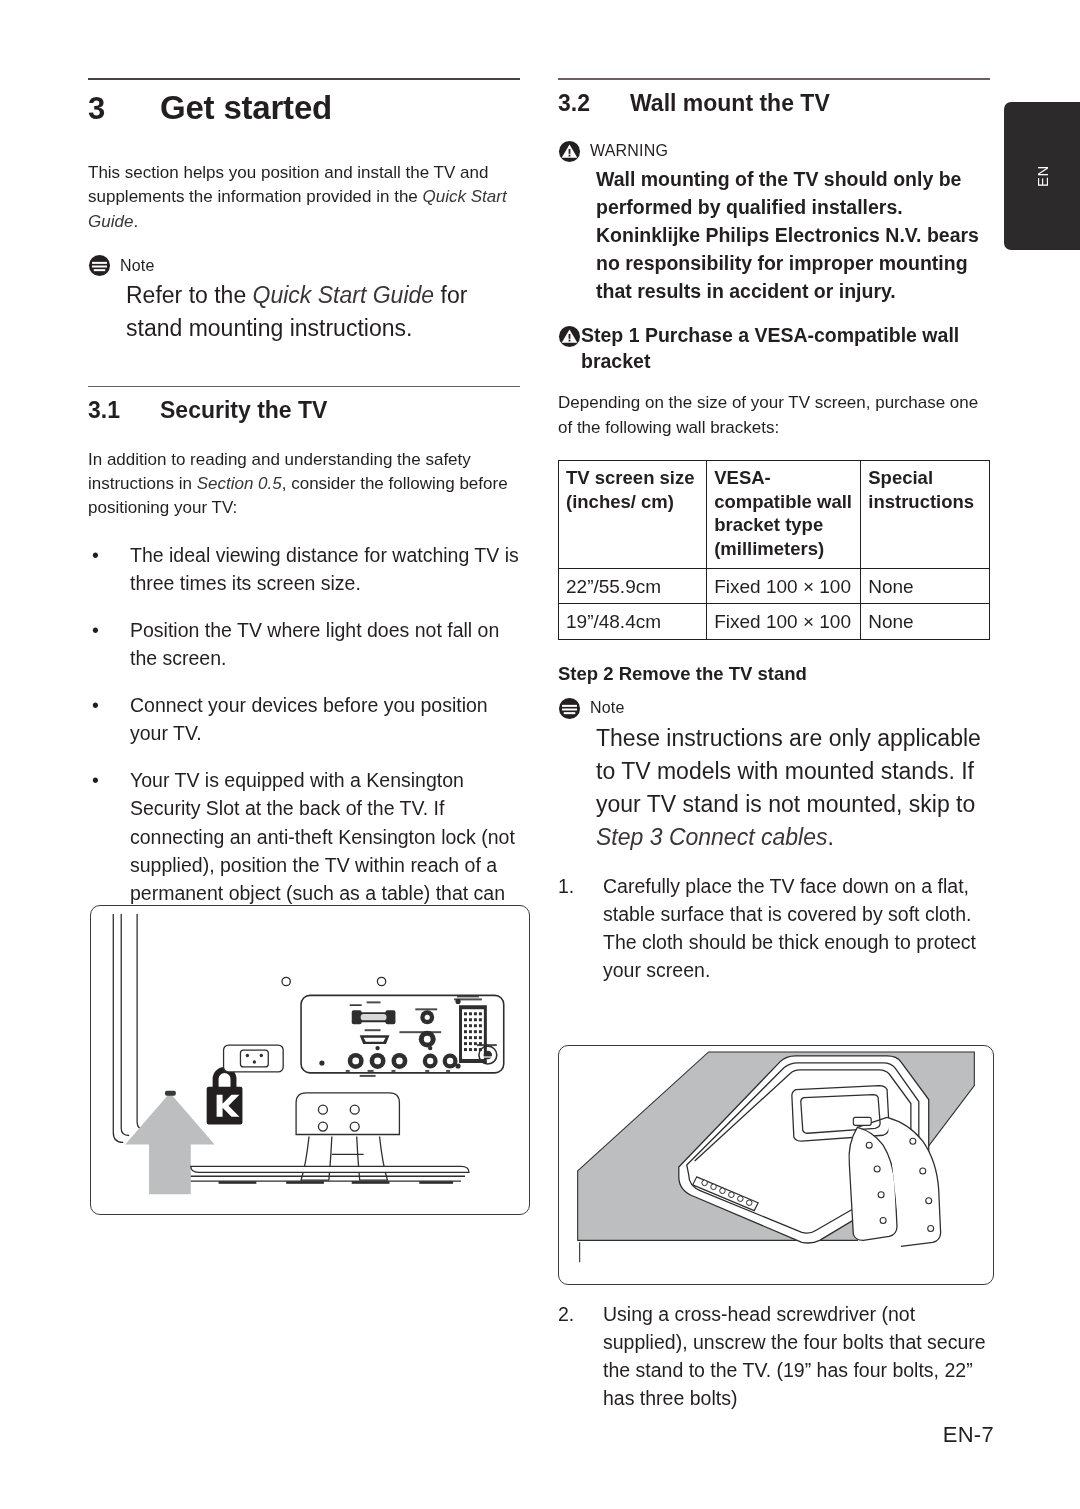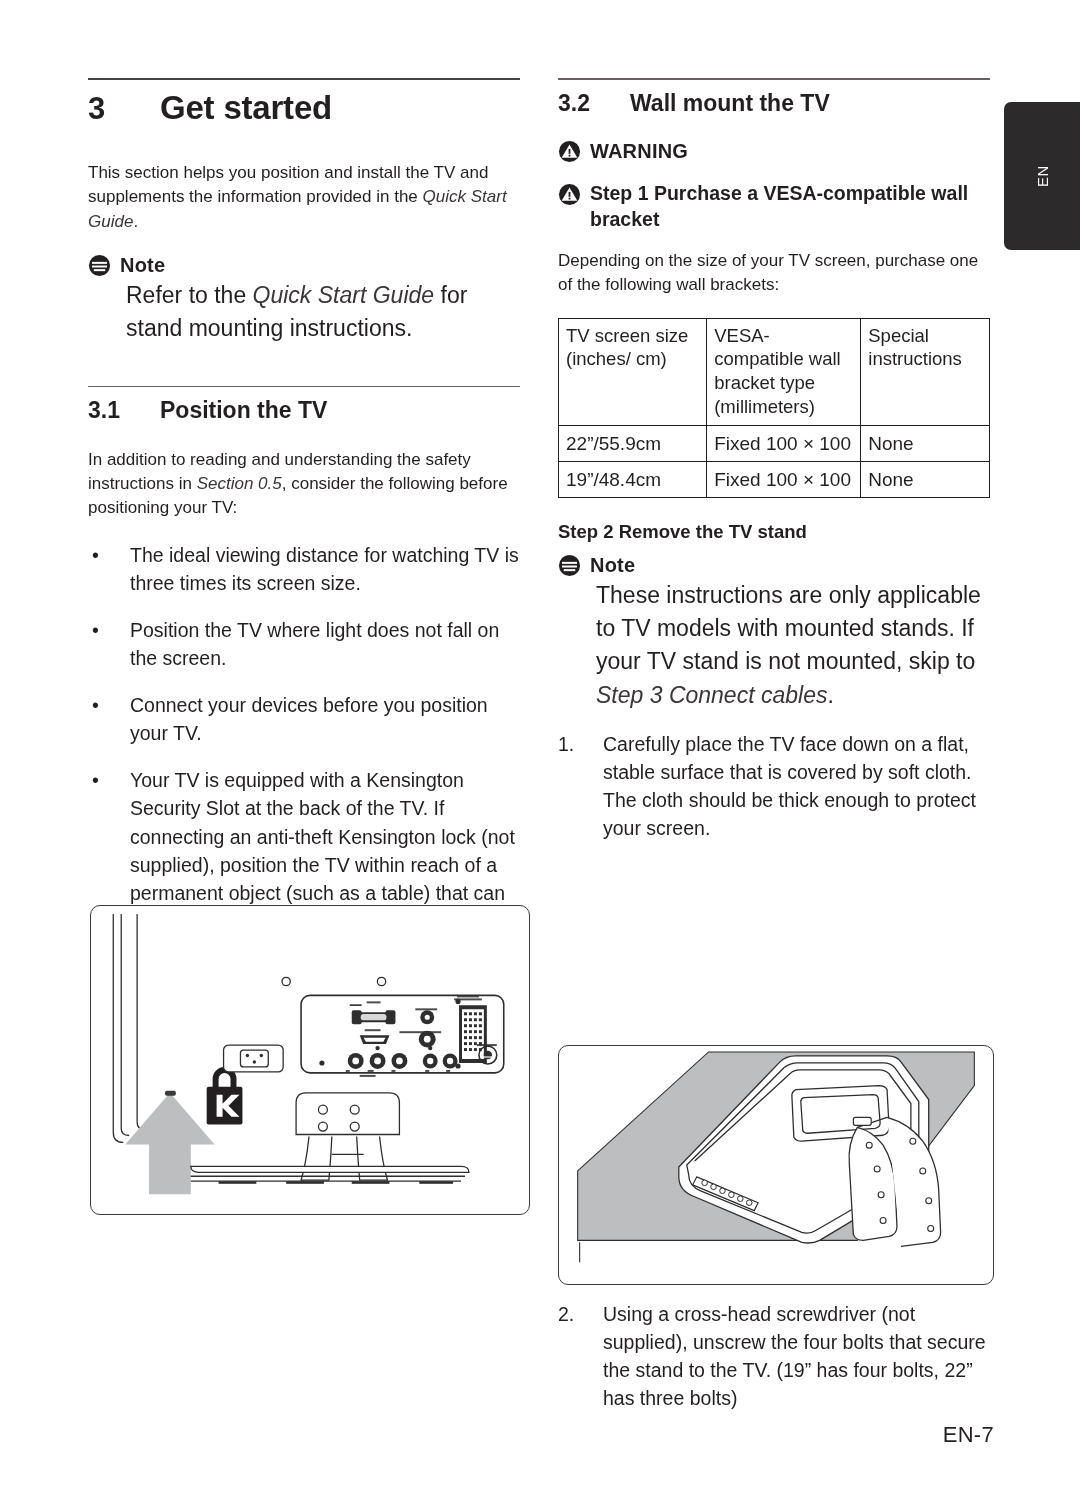--- a/index.html
+++ b/index.html
@@ -78,38 +78,37 @@
 
   
   .callout { margin: 0 0 18px 0; }
   .callout-head {
     display: flex;
     align-items: center;
     gap: 9px;
     margin-bottom: 2px;
   }
   .callout-title {
-    font-weight: bold;
-    font-size: 20px;
+    font-weight: normal;
+    font-size: 16px;
     letter-spacing: 0.2px;
   }
   .callout-body {
     font-size: 23px;
     line-height: 1.44;
     margin: 0;
     padding-left: 38px;
   }
   .callout-body.bold { font-weight: bold; font-size: 19.5px; }
 
   .ico { width: 23px; height: 23px; flex: none; display:block; }
 
   
   .warn-step {
     display: flex;
-    gap: 9px;
     align-items: flex-start;
     margin: 0 0 16px 0;
   }
   .warn-step .ico { margin-top: 2px; }
   .warn-step .txt {
     font-weight: bold;
     font-size: 19.5px;
     line-height: 1.33;
   }
 
@@ -139,21 +138,21 @@
     width: 100%;
     margin: 2px 0 22px 0;
     table-layout: fixed;
   }
   table.vesa th, table.vesa td {
     border: 1.6px solid #231f20;
     vertical-align: top;
     padding: 5px 7px 7px 7px;
   }
   table.vesa th {
-    font-weight: normal;
+    font-weight: bold;
     font-size: 18.5px;
     line-height: 1.28;
     text-align: left;
   }
   table.vesa td {
     font-size: 19px;
     line-height: 1.3;
     font-weight: 400;
     padding-top: 6px;
     padding-bottom: 4px;
@@ -247,21 +246,21 @@
       </div>
       <p class="callout-body"><span>Refer to the </span><span class="it">Quick Start Guide</span><span> for stand mounting instructions.</span></p>
     </div>
 
     <div style="height:22px"></div>
 
     <div class="rule thin"></div>
 
     <div class="h2">
       <span class="num">3.1</span>
-      <span>Position the TV</span>
+      <span>Security the TV</span>
     </div>
 
     <p class="body"><span>In addition to reading and understanding the safety instructions in </span><span class="it">Section 0.5</span><span>, consider the following before positioning your TV:</span></p>
 
     <ul class="bullets">
       <li>
         <span class="marker">•</span>
         <span class="content">The ideal viewing distance for watching TV is three times its screen size.</span>
       </li>
       <li>
@@ -294,20 +293,21 @@
         <span class="ico">
           <svg viewBox="0 0 24 24" aria-hidden="true">
             <circle cx="12" cy="12" r="11" fill="#231f20"></circle>
             <path d="M12 4.6 L20.2 18.6 L3.8 18.6 Z" fill="#ffffff"></path>
             <rect x="11.05" y="9.3" width="1.9" height="5.1" fill="#231f20"></rect>
             <rect x="11.05" y="15.3" width="1.9" height="1.9" fill="#231f20"></rect>
           </svg>
         </span>
         <span class="callout-title">WARNING</span>
       </div>
+      <p class="callout-body bold">Wall mounting of the TV should only be performed by qualified installers. Koninklijke Philips Electronics N.V. bears no responsibility for improper mounting that results in accident or injury.</p>
     </div>
 
     <div class="warn-step">
       <span class="ico">
         <svg viewBox="0 0 24 24" aria-hidden="true">
           <circle cx="12" cy="12" r="11" fill="#231f20"></circle>
           <path d="M12 4.6 L20.2 18.6 L3.8 18.6 Z" fill="#ffffff"></path>
           <rect x="11.05" y="9.3" width="1.9" height="5.1" fill="#231f20"></rect>
           <rect x="11.05" y="15.3" width="1.9" height="1.9" fill="#231f20"></rect>
         </svg>

